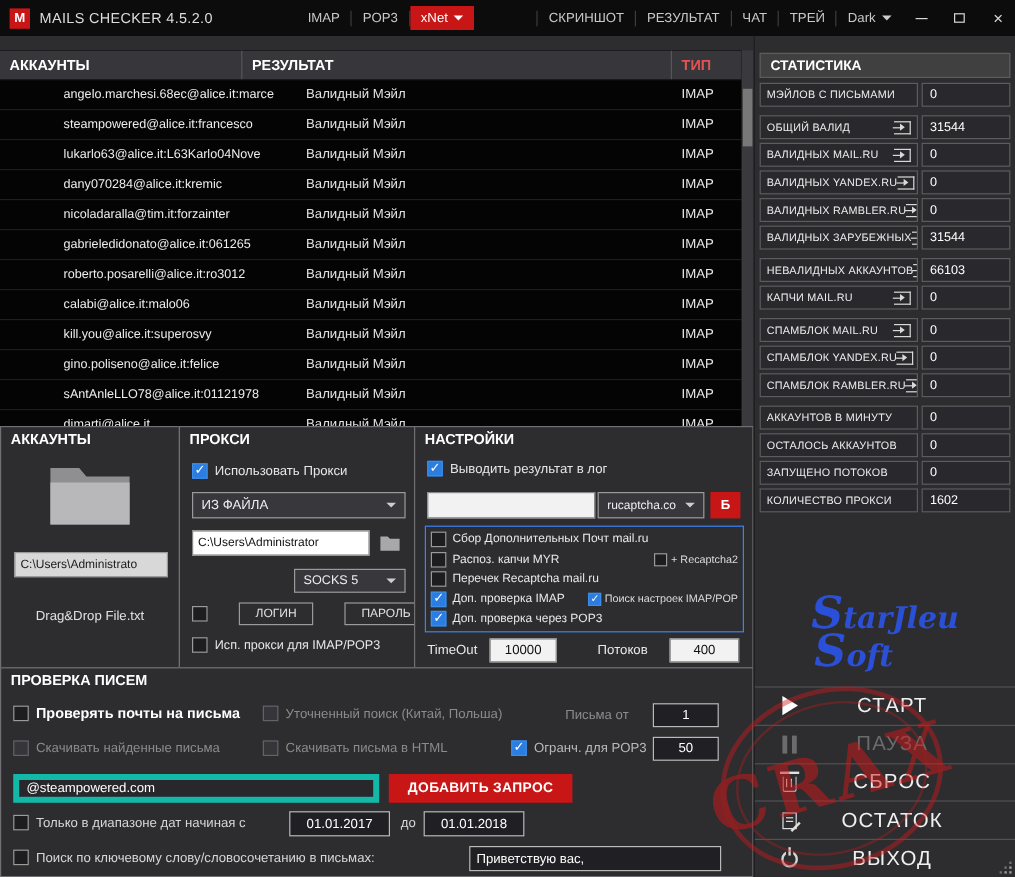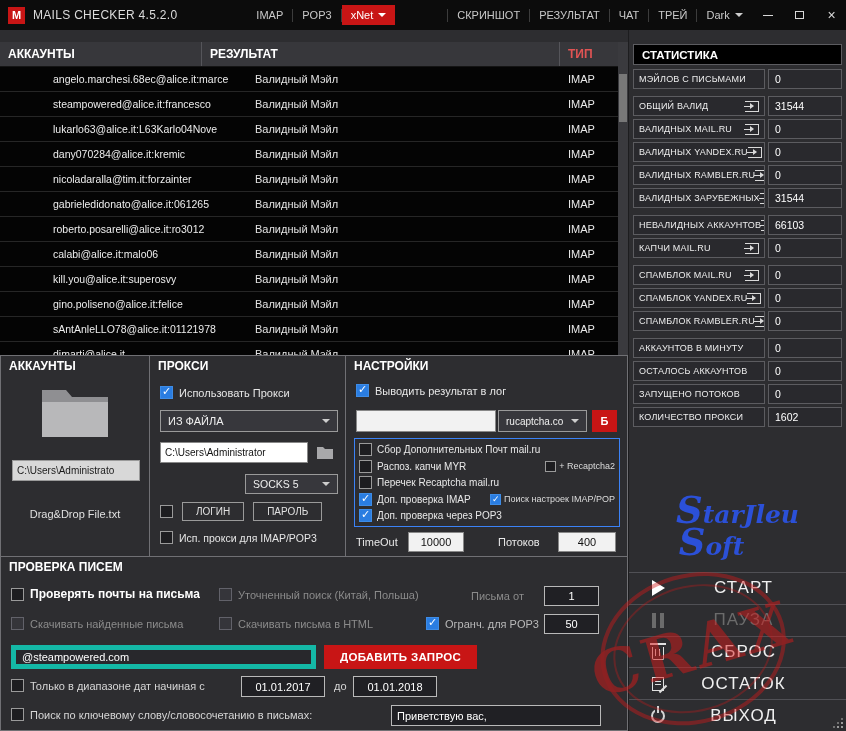--- a/index.html
+++ b/index.html
@@ -63,21 +63,21 @@
   .inp-dark {background:#202024;border:1px solid #b9b9b9;color:#fff;font-size:11px;outline:none;}
   .inp-light {background:#f2f2f2;border:1px solid #888;color:#111;font-size:11px;outline:none;}
   .mini-btn {height:19px;padding:0 13px;background:#2d2d30;border:1px solid #9a9a9a;color:#e0e0e0;font-size:10px;display:flex;align-items:center;}
 
   
   .pr-use {left:10px;top:30px;}
   .pr-src {left:10px;top:54px;width:178px;height:22px;}
   .pr-file {position:absolute;left:10px;top:86px;width:148px;height:21px;background:#fff;border:1px solid #888;color:#111;font-size:10px;padding:0 4px;outline:none;}
   .pr-folder-btn {position:absolute;left:162px;top:85px;width:26px;height:23px;background:#2d2d30;border:0;display:flex;align-items:center;justify-content:center;}
   .pr-type {left:95px;top:118px;width:93px;height:20px;font-size:10.5px;}
-  .pr-auth {left:10px;top:146px;gap:9px;}
+  .pr-auth {left:10px;top:146px;gap:26px;}
   .pr-imap {left:10px;top:175px;font-size:10.5px;}
 
   
   .st-log {left:10px;top:28px;}
   .st-key {position:absolute;left:10px;top:54px;width:140px;height:22px;padding:0 4px;}
   .st-captcha {left:152px;top:54px;width:89px;height:22px;font-size:10px;}
   .st-bal {position:absolute;left:246px;top:54px;width:25px;height:22px;background:#c81515;color:#fff;border:0;font-weight:bold;font-size:11px;display:flex;align-items:center;justify-content:center;}
   .st-group {position:absolute;left:8px;top:82px;width:266px;height:89px;border:1px solid #3b82f6;padding:3px 4px;display:flex;flex-direction:column;justify-content:space-between;}
   .opt-row {display:flex;align-items:center;gap:5px;font-size:10px;color:#e8e8e8;height:15px;white-space:nowrap;}
   .opt-extra {margin-left:auto;display:flex;align-items:center;gap:3px;font-size:9px;color:#dcdcdc;}
@@ -99,21 +99,21 @@
   .lt-add {position:absolute;left:323px;top:88px;width:153px;height:24px;background:#c81515;border:0;color:#fff;font-weight:bold;font-size:11.5px;display:flex;align-items:center;justify-content:center;letter-spacing:.3px;}
   .lt-dates {left:10px;top:122px;color:#d6d6d6;}
   .lt-date1 {position:absolute;left:240px;top:119px;width:84px;height:21px;text-align:center;}
   .lt-do {position:absolute;left:333px;top:123px;font-size:11px;color:#d6d6d6;}
   .lt-date2 {position:absolute;left:352px;top:119px;width:84px;height:21px;text-align:center;}
   .lt-kw {left:10px;top:151px;color:#d6d6d6;}
   .lt-kw-input {position:absolute;left:390px;top:148px;width:210px;height:21px;padding:0 5px;}
 
   
   .right-panel {position:absolute;left:628px;top:30px;width:218px;height:701px;background:#2d2d30;border-left:1px solid #1d1d1f;}
-  .stats-header {position:absolute;left:4px;right:4px;top:14px;height:21px;border:1px solid #5c5c60;background:#000000;display:flex;align-items:center;padding:0 8px;font-size:11.5px;font-weight:bold;color:#fff;}
+  .stats-header {position:absolute;left:4px;right:4px;top:14px;height:21px;border:1px solid #5c5c60;background:#404040;display:flex;align-items:center;padding:0 8px;font-size:11.5px;font-weight:bold;color:#fff;}
   .stats-list {position:absolute;left:4px;right:4px;top:39px;}
   .stat-row {display:flex;margin-bottom:3px;height:20px;}
   .stat-row.gap {margin-top:7px;}
   .stat-label {flex:1;border:1px solid #5c5c60;background:#29292d;display:flex;align-items:center;padding:0 5px;font-size:9px;color:#ededed;letter-spacing:.2px;white-space:nowrap;overflow:hidden;}
   .stat-icon {margin-left:auto;position:relative;width:14px;height:11px;border:1px solid #d9d9d9;border-left:none;flex:none;}
   .stat-icon::before {content:"";position:absolute;left:-1px;top:4px;width:8px;height:1px;background:#d9d9d9;}
   .stat-icon::after {content:"";position:absolute;left:5px;top:1px;width:0;height:0;border-left:4px solid #d9d9d9;border-top:3px solid transparent;border-bottom:3px solid transparent;}
   .stat-value {width:74px;margin-left:3px;border:1px solid #5c5c60;background:#29292d;display:flex;align-items:center;padding:0 6px;font-size:10.5px;color:#fff;}
 
   .logo {position:absolute;left:0;right:0;top:462px;text-align:center;font-family:"DejaVu Serif",serif;font-style:italic;color:#2b50d8;line-height:1;}

